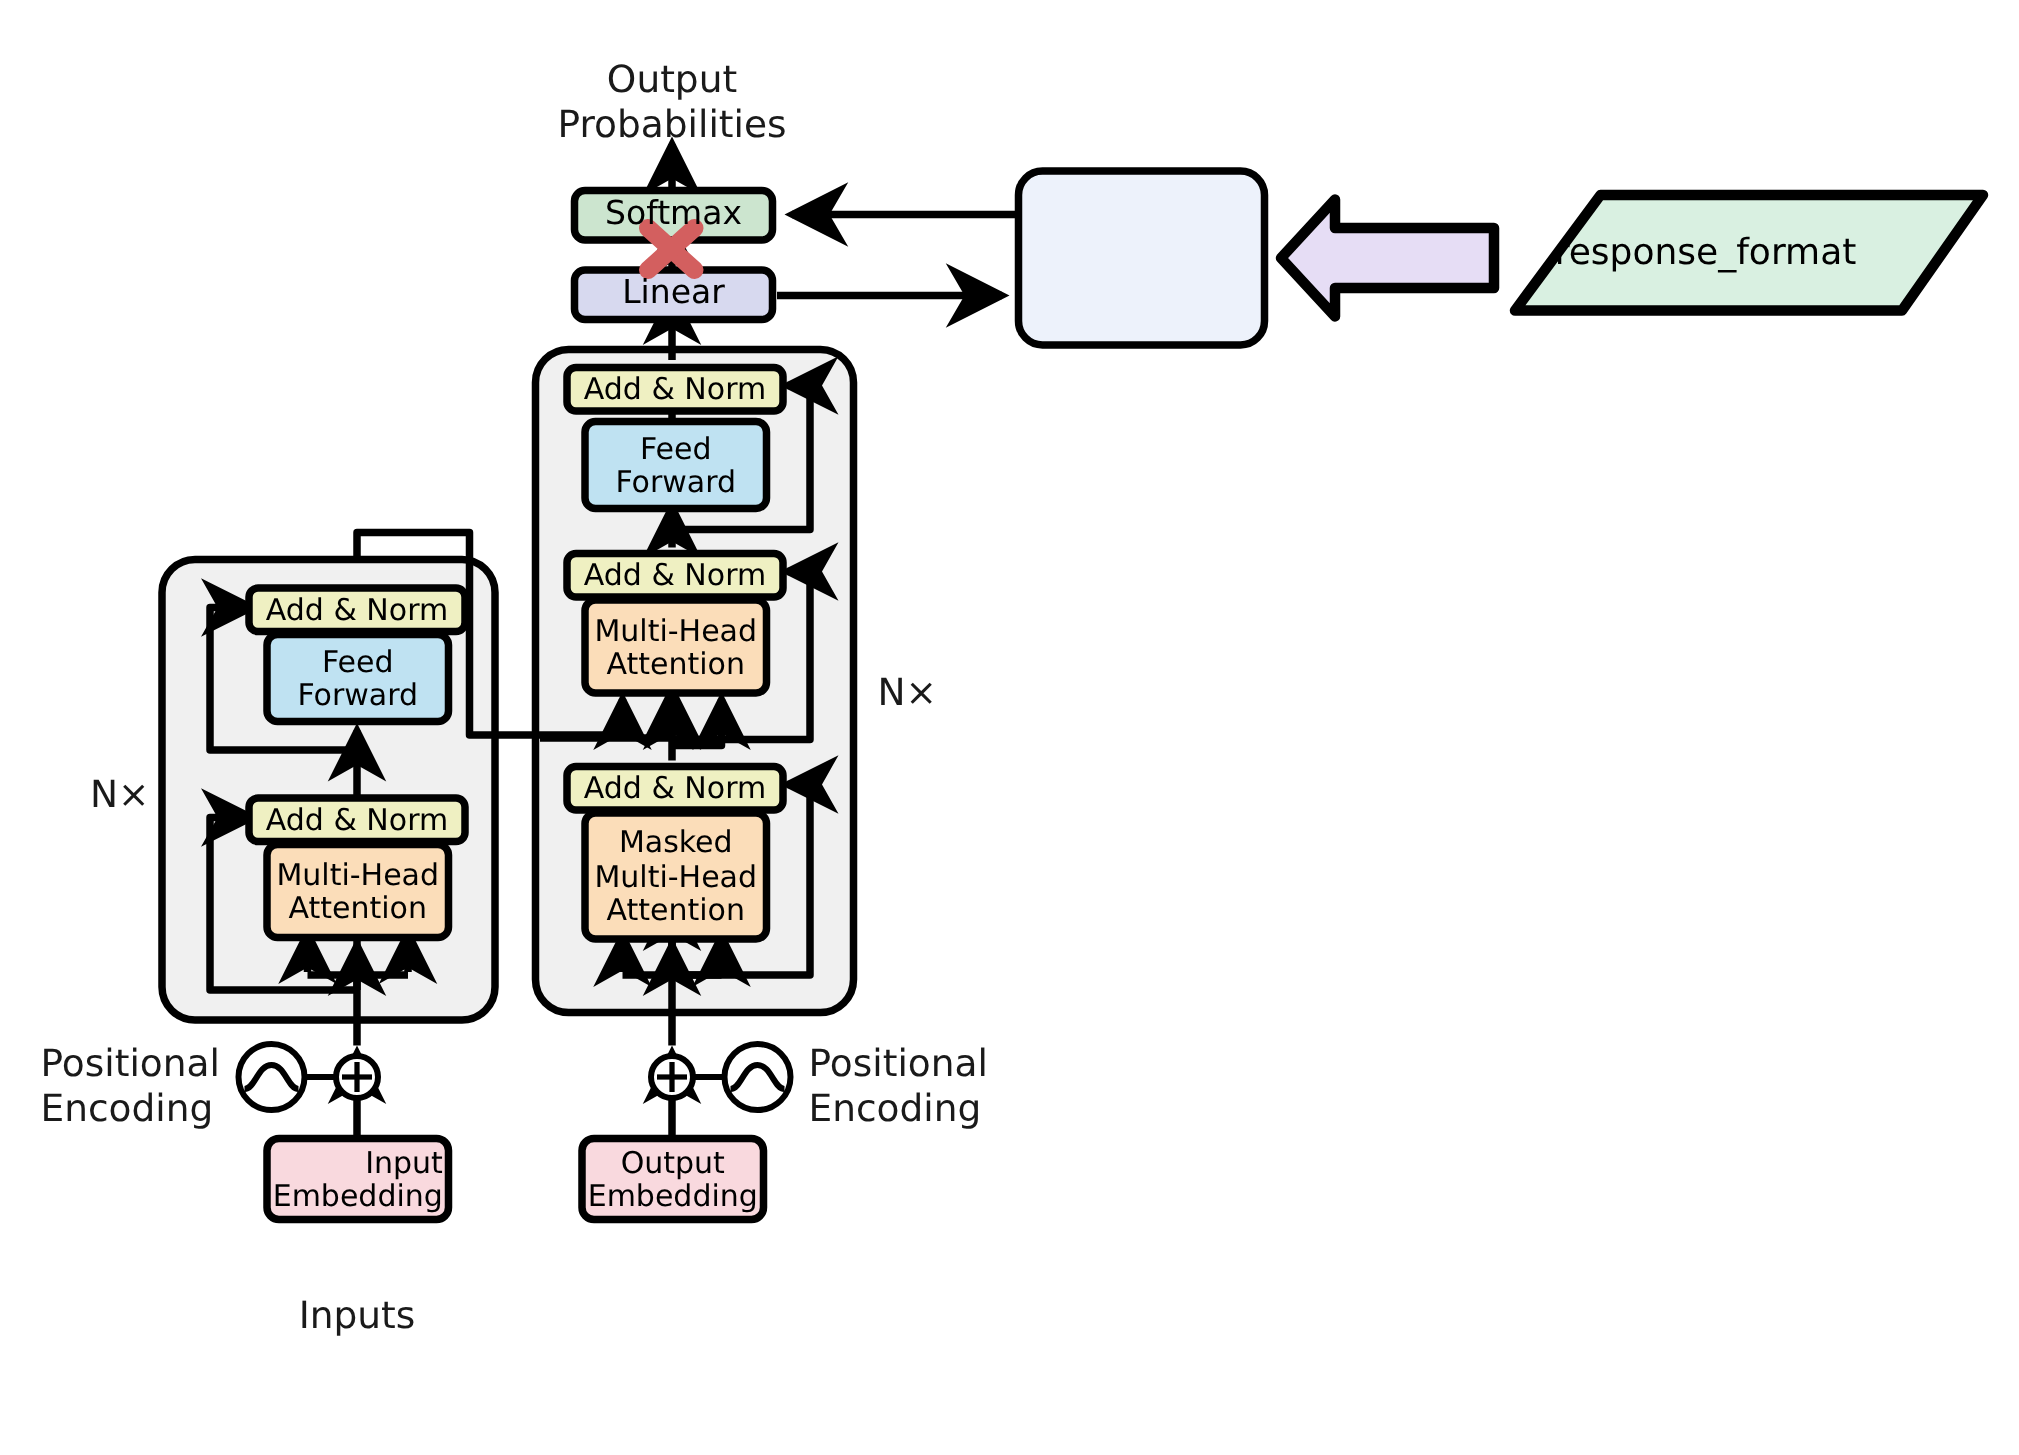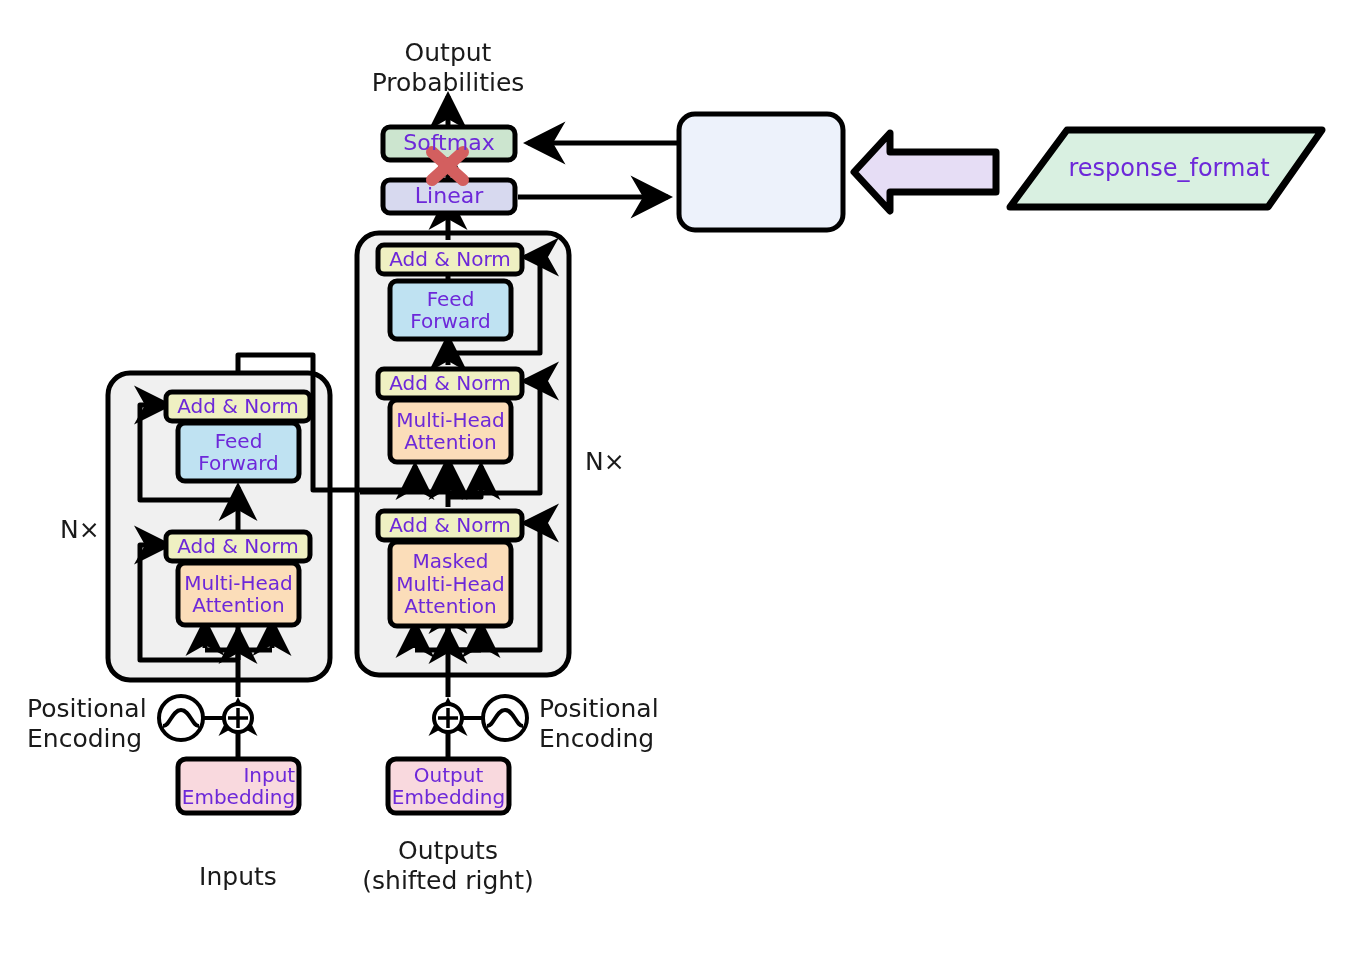--- a/index.html
+++ b/index.html
@@ -8,21 +8,21 @@
     width:1346px;height:970px;overflow:hidden;
   }
   #stage{position:relative;width:1346px;height:970px;background:#fff;text-decoration:underline;}
   #svgroot{position:absolute;left:0;top:0;width:1346px;height:970px;}
 
   .lbl{position:absolute;color:#1a1a1a;line-height:1.18;white-space:pre;}
   .lbl.c{text-align:center;}
 
   .boxtext{
     position:absolute;display:flex;align-items:center;justify-content:center;
-    text-align:center;line-height:1.12;color:#6d28d9;pointer-events:none;
+    text-align:center;line-height:1.12;color:#000000;pointer-events:none;
     white-space:pre-line;
   }
 </style>
 </head>
 <body>
 
 <div id="stage">
 
   <svg id="svgroot" viewBox="0 0 1346 970">
     <defs>
@@ -193,19 +193,17 @@
   <div class="lbl" style="left:585px;top:447px;font-size:25px;">N×</div>
 
   <div class="lbl" style="left:27px;top:694px;font-size:25px;text-align:left;">Positional
 Encoding</div>
 
   <div class="lbl" style="left:539px;top:694px;font-size:25px;text-align:left;">Positional
 Encoding</div>
 
   <div class="lbl c" style="left:158px;top:836px;width:160px;font-size:25px;margin-top:26px;">Inputs</div>
 
-  <div class="lbl c" style="left:358px;top:836px;width:180px;font-size:25px;">Outputs
-(shifted right)</div>
-
-
-  <div class="boxtext" style="left:1040px;top:130px;width:258px;height:77px;font-size:24px;">response_format</div>
+
+
+  <div class="boxtext" style="left:1008px;top:130px;width:258px;height:77px;font-size:24px;">response_format</div>
 
 </div>
 
 </body></html>

